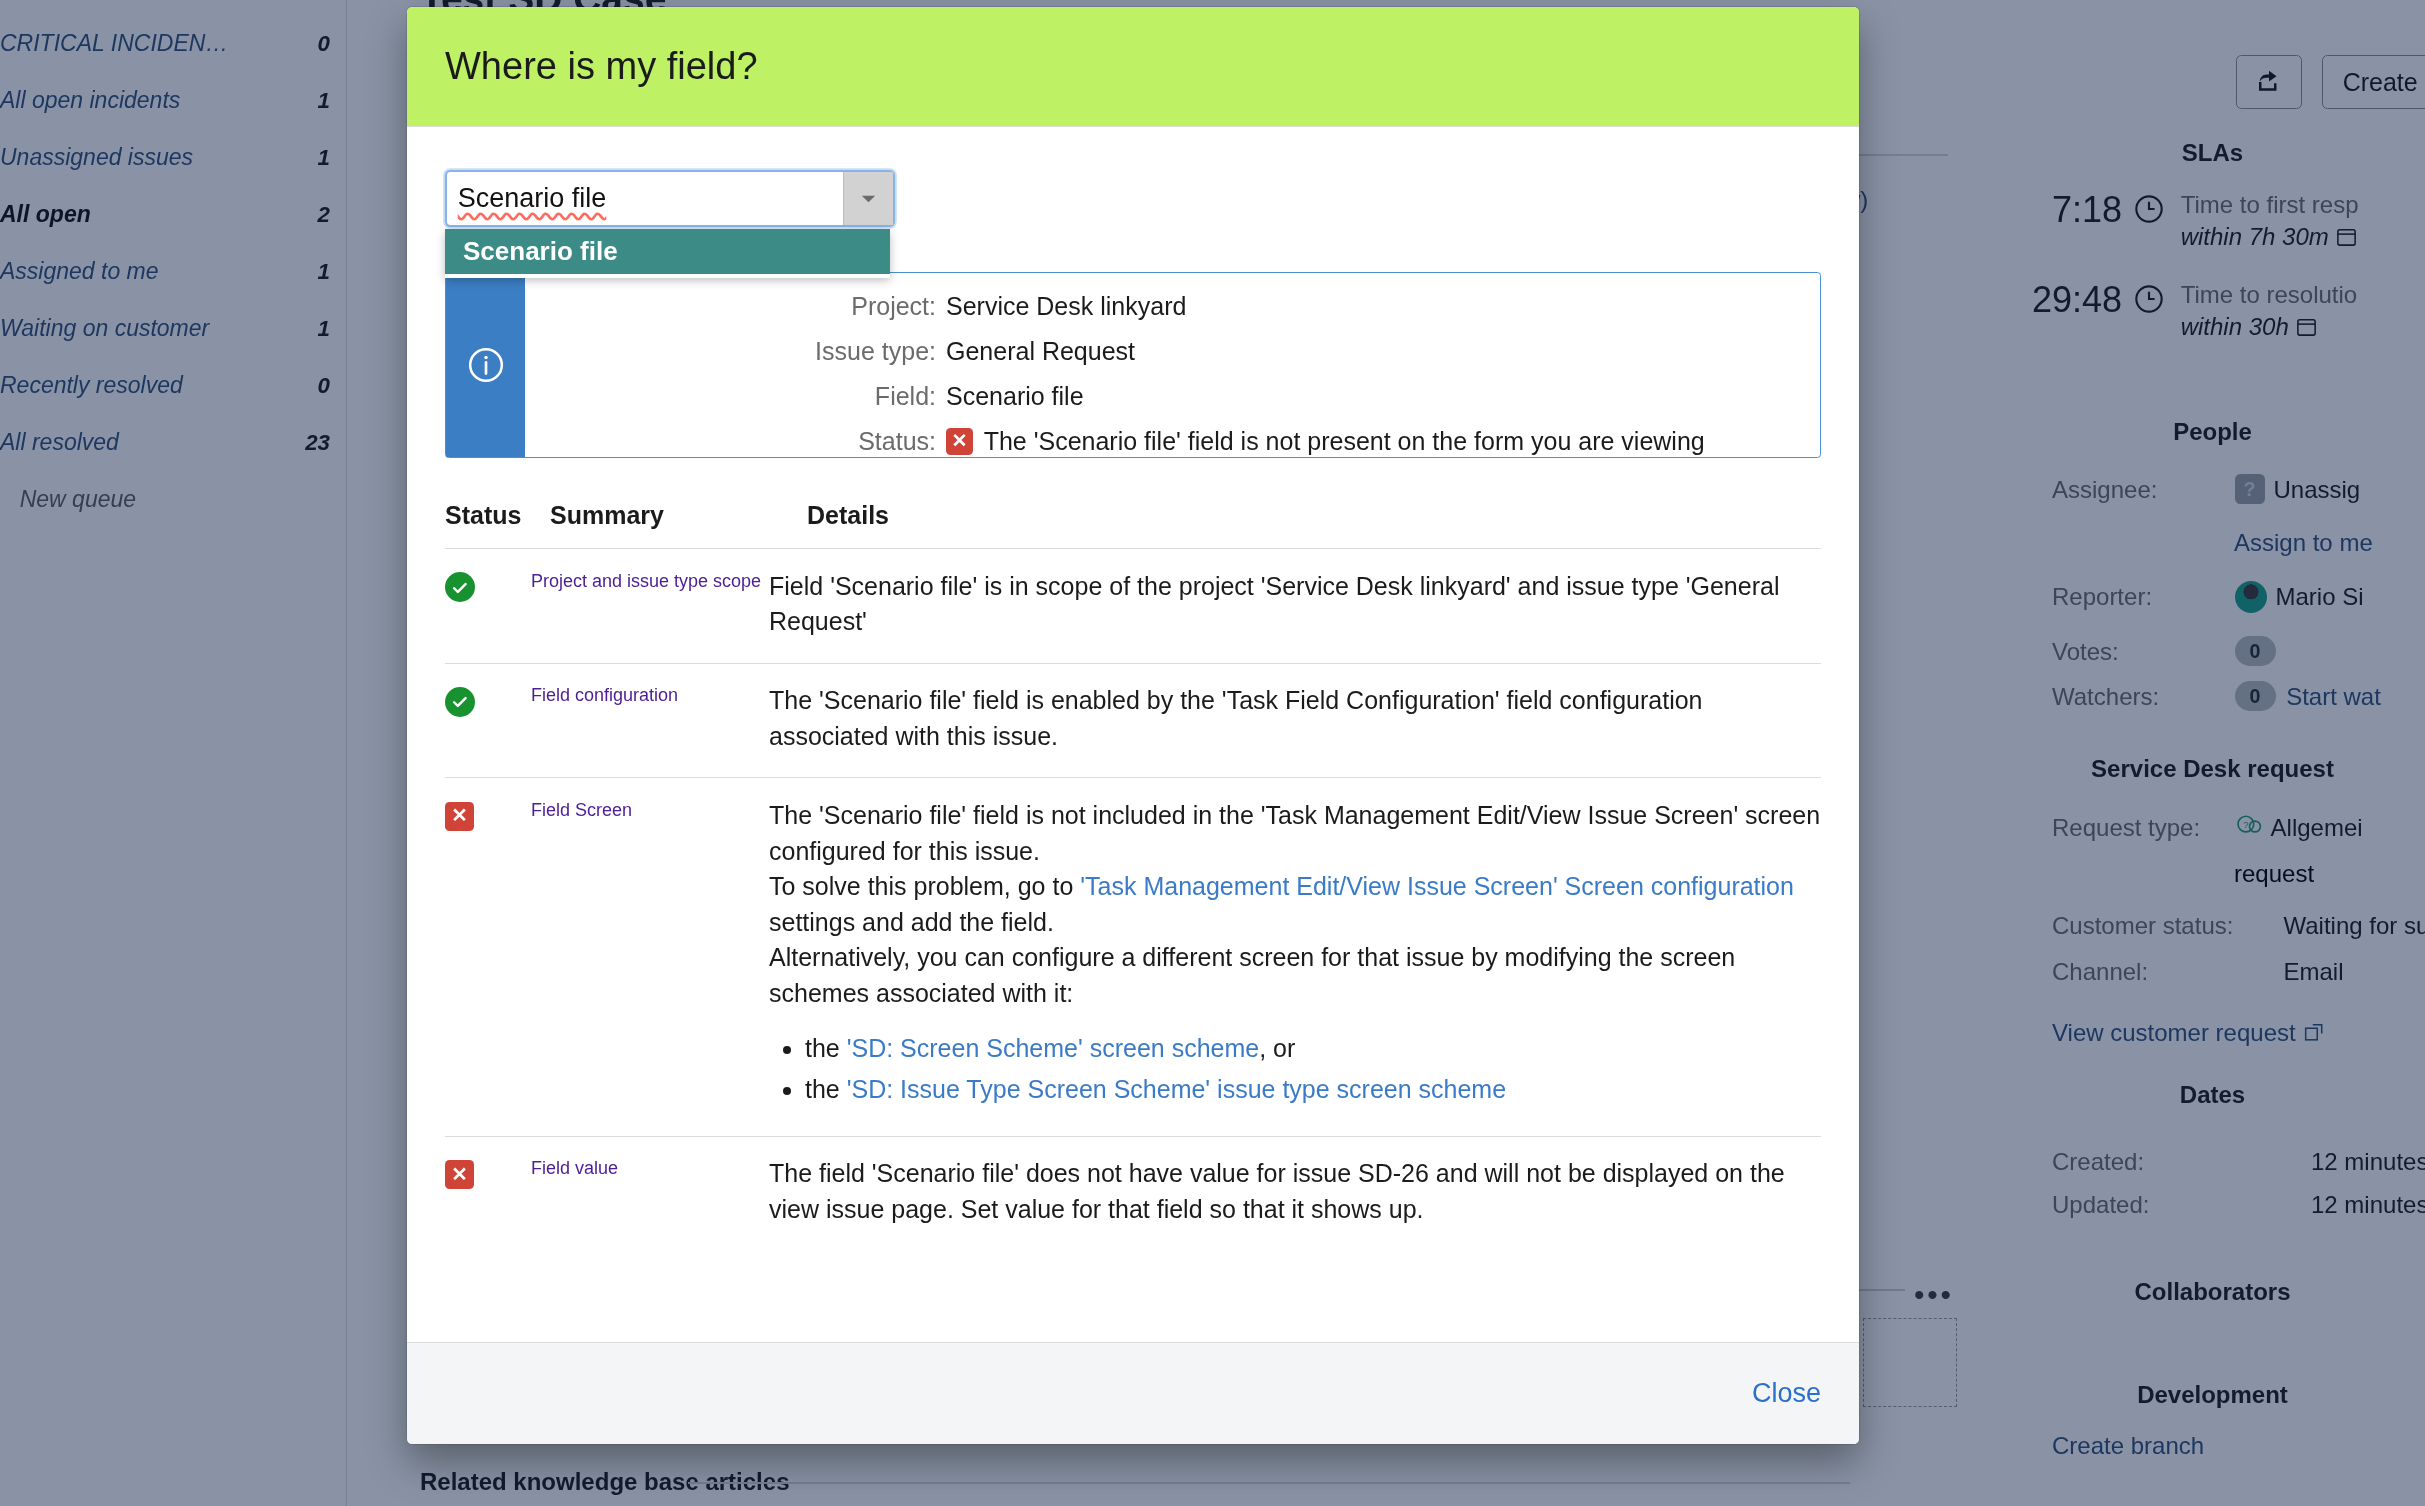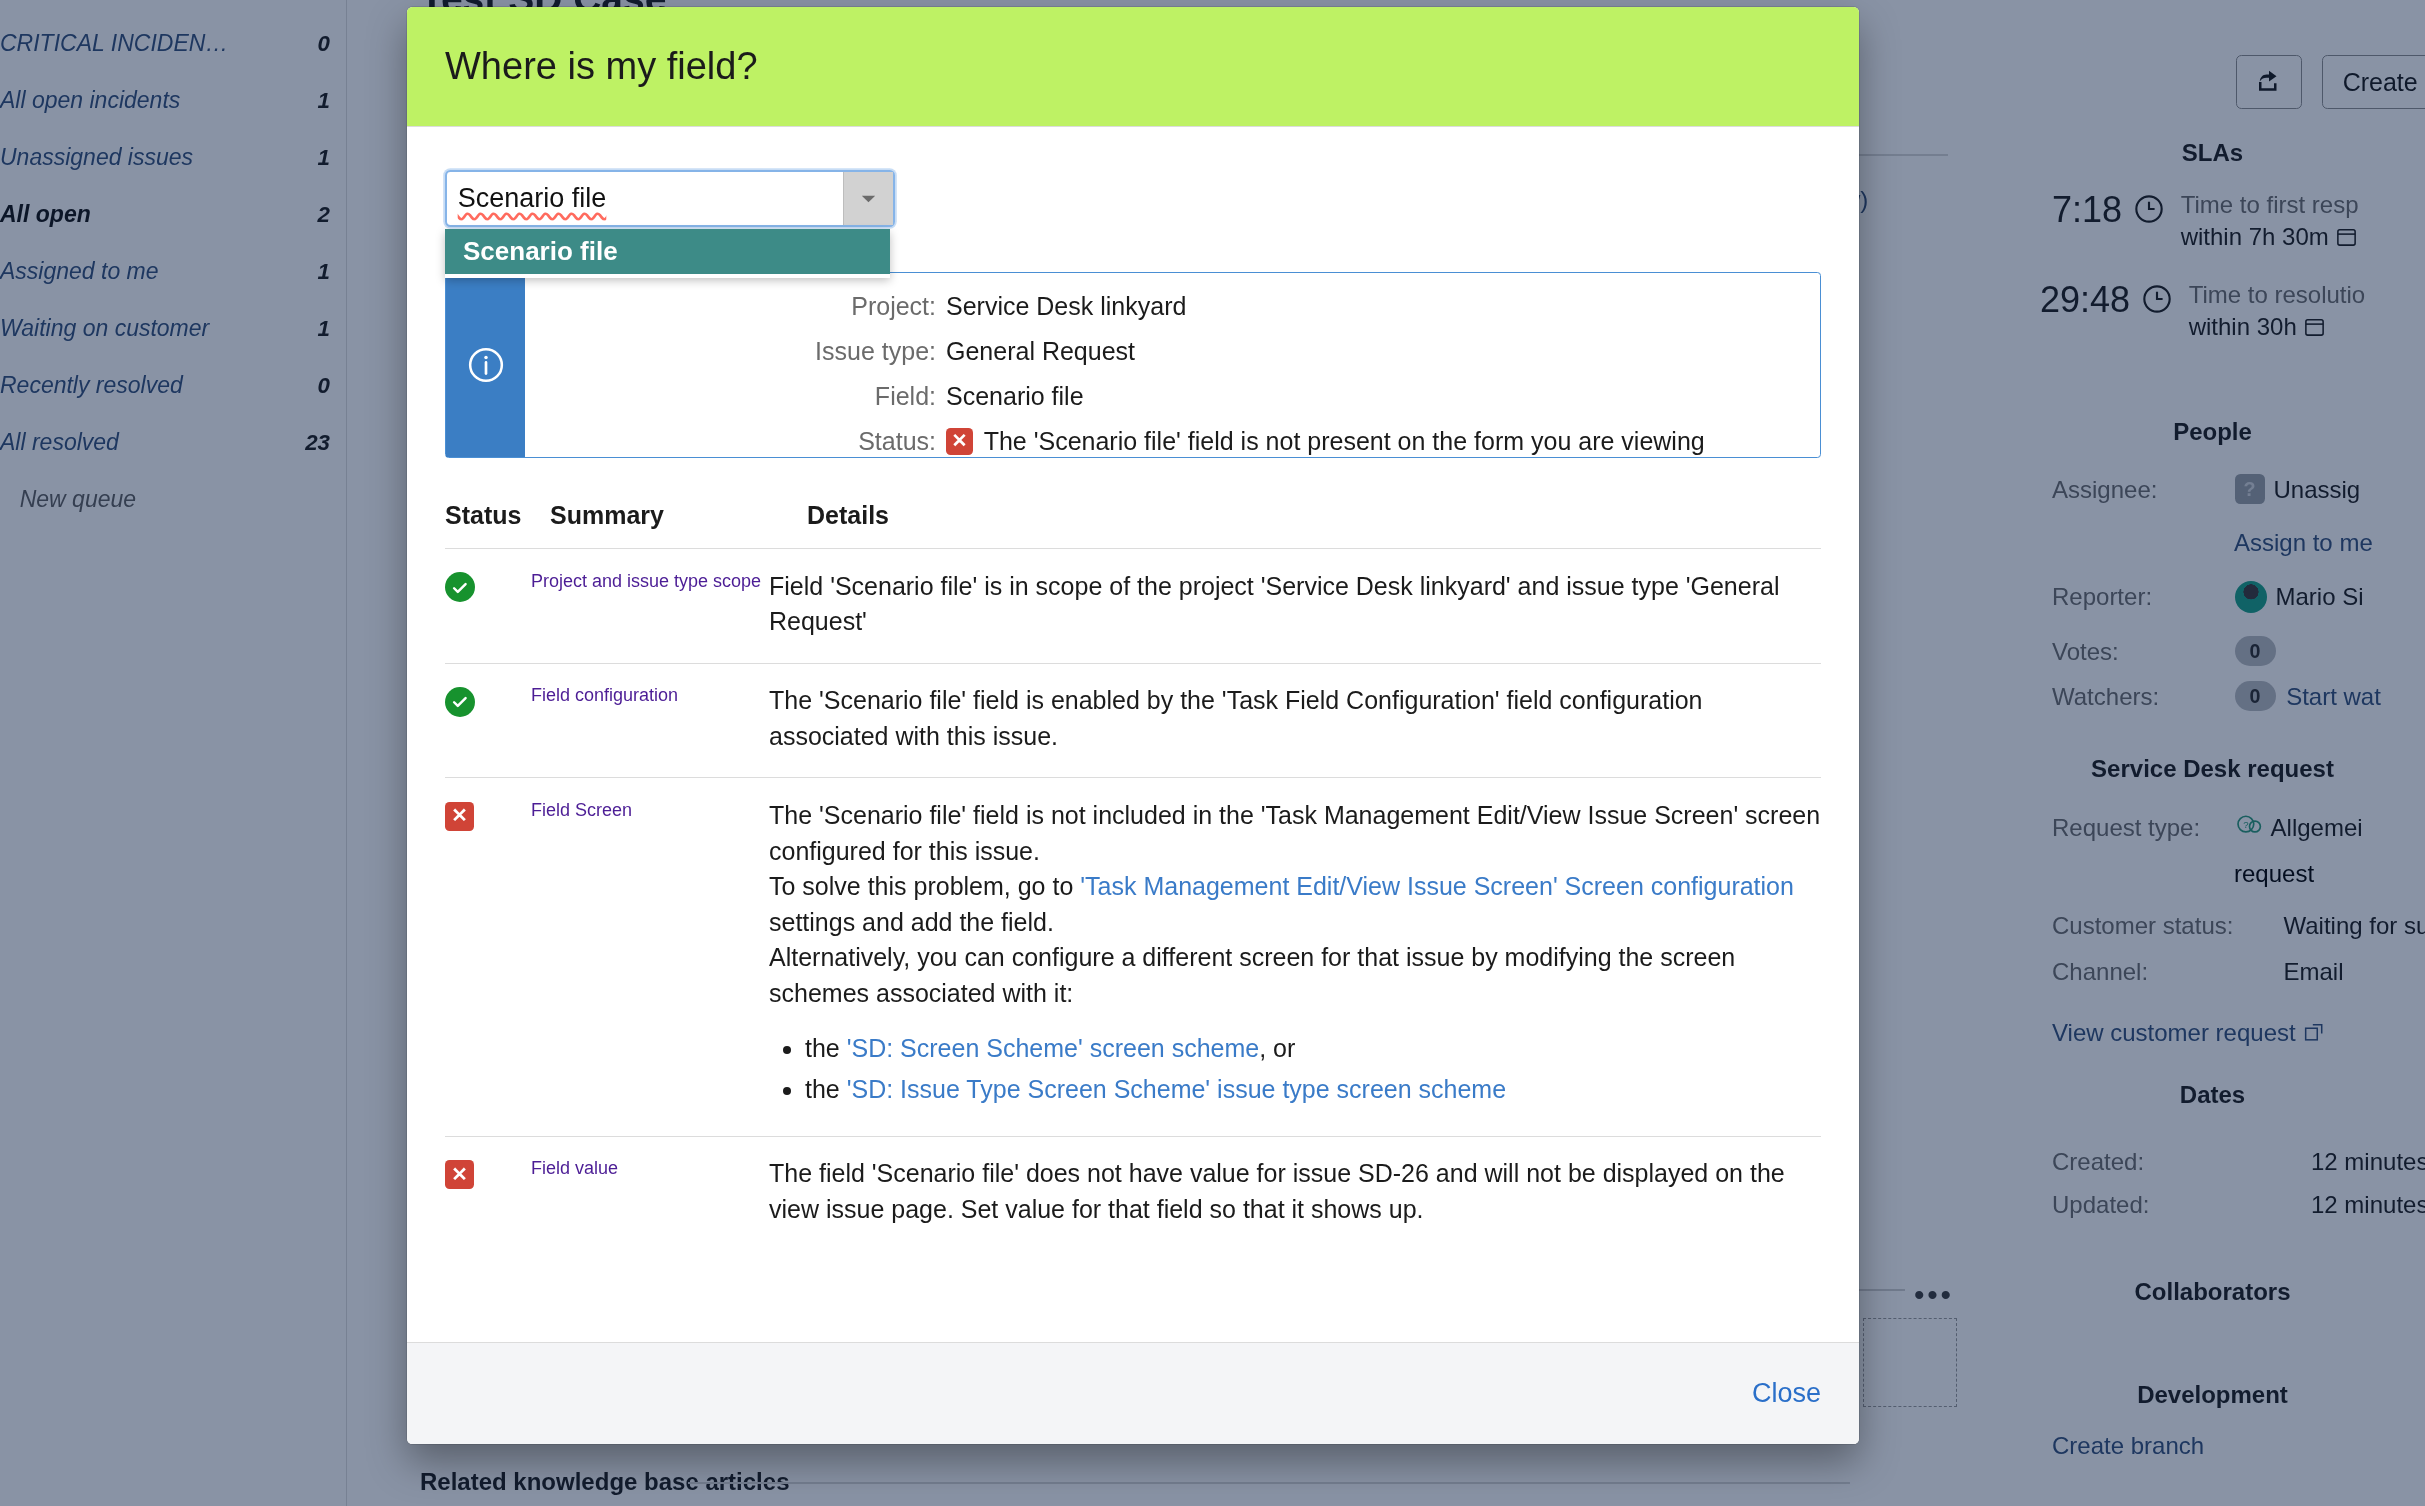--- a/index.html
+++ b/index.html
@@ -75,21 +75,21 @@
   .details-panel { position: absolute; left: 2000px; top: 0; width: 425px; height: 1507px; }
   .sect-head {
     position: absolute; display: flex; align-items: center; width: 425px;
     font-size: 24px; font-weight: bold; color: #1b1b1b; white-space: nowrap; flex-direction: column;
   }
   .sect-head .rule { flex: 1; height: 1.8px; background: #dcdcdc; margin-left: 12.5px; }
   .sla-row { position: absolute; display: flex; align-items: flex-start; }
   .sla-time { font-size: 36px; color: #1b1b1b; text-align: right; width: 122px; }
   .clock-ic { margin: 3.6px 0 0 10.7px; }
   .sla-text { margin-left: 16px; font-size: 24px; color: #6b6b6b; line-height: 1.32; white-space: nowrap; }
-  .sla-text .sub { color: #1b1b1b; }
+  .sla-text .sub { color: #1b1b1b; font-style: italic; }
 
   .kv { position: absolute; display: flex; font-size: 24px; line-height: 1.35; }
   .kv .k { color: #6b6b6b; width: 170px; white-space: nowrap; }
   .kv .v { color: #1b1b1b; margin-left: 12.5px; white-space: nowrap; display: flex; align-items: flex-start; }
   .lnk { color: #33507b; }
   .av-unassigned {
     width: 30px; height: 30px; border-radius: 5.4px; background: #9aa0a6;
     display: inline-flex; align-items: center; justify-content: center;
     color: #d6d9dc; font-size: 19.7px; font-weight: bold; margin-right: 9px; flex: none;
   }
@@ -268,21 +268,21 @@
         </svg>
         <span class="sla-text">
           <span>Time to first resp</span><br>
           <span class="sub">within 7h 30m</span>
           <svg width="23" height="23" viewBox="0 0 24 24" style="vertical-align:-3.6px">
             <rect x="3" y="5" width="18" height="16" rx="2" fill="none" stroke="#1b1b1b" stroke-width="1.6"></rect>
             <path d="M3 9.5h18" stroke="#1b1b1b" stroke-width="1.6"></path>
           </svg>
         </span>
       </div>
-      <div class="sla-row" style="top:279px; left:8px;">
+      <div class="sla-row" style="top:279px; left:0;">
         <span class="sla-time">29:48</span>
         <svg class="clock-ic" width="32" height="32" viewBox="0 0 24 24">
           <circle cx="12" cy="12" r="9.5" fill="none" stroke="#1b1b1b" stroke-width="1.6"></circle>
           <path d="M12 6.5V12h4.2" fill="none" stroke="#1b1b1b" stroke-width="1.6"></path>
         </svg>
         <span class="sla-text">
           <span>Time to resolutio</span><br>
           <span class="sub">within 30h</span>
           <svg width="23" height="23" viewBox="0 0 24 24" style="vertical-align:-3.6px">
             <rect x="3" y="5" width="18" height="16" rx="2" fill="none" stroke="#1b1b1b" stroke-width="1.6"></rect>

